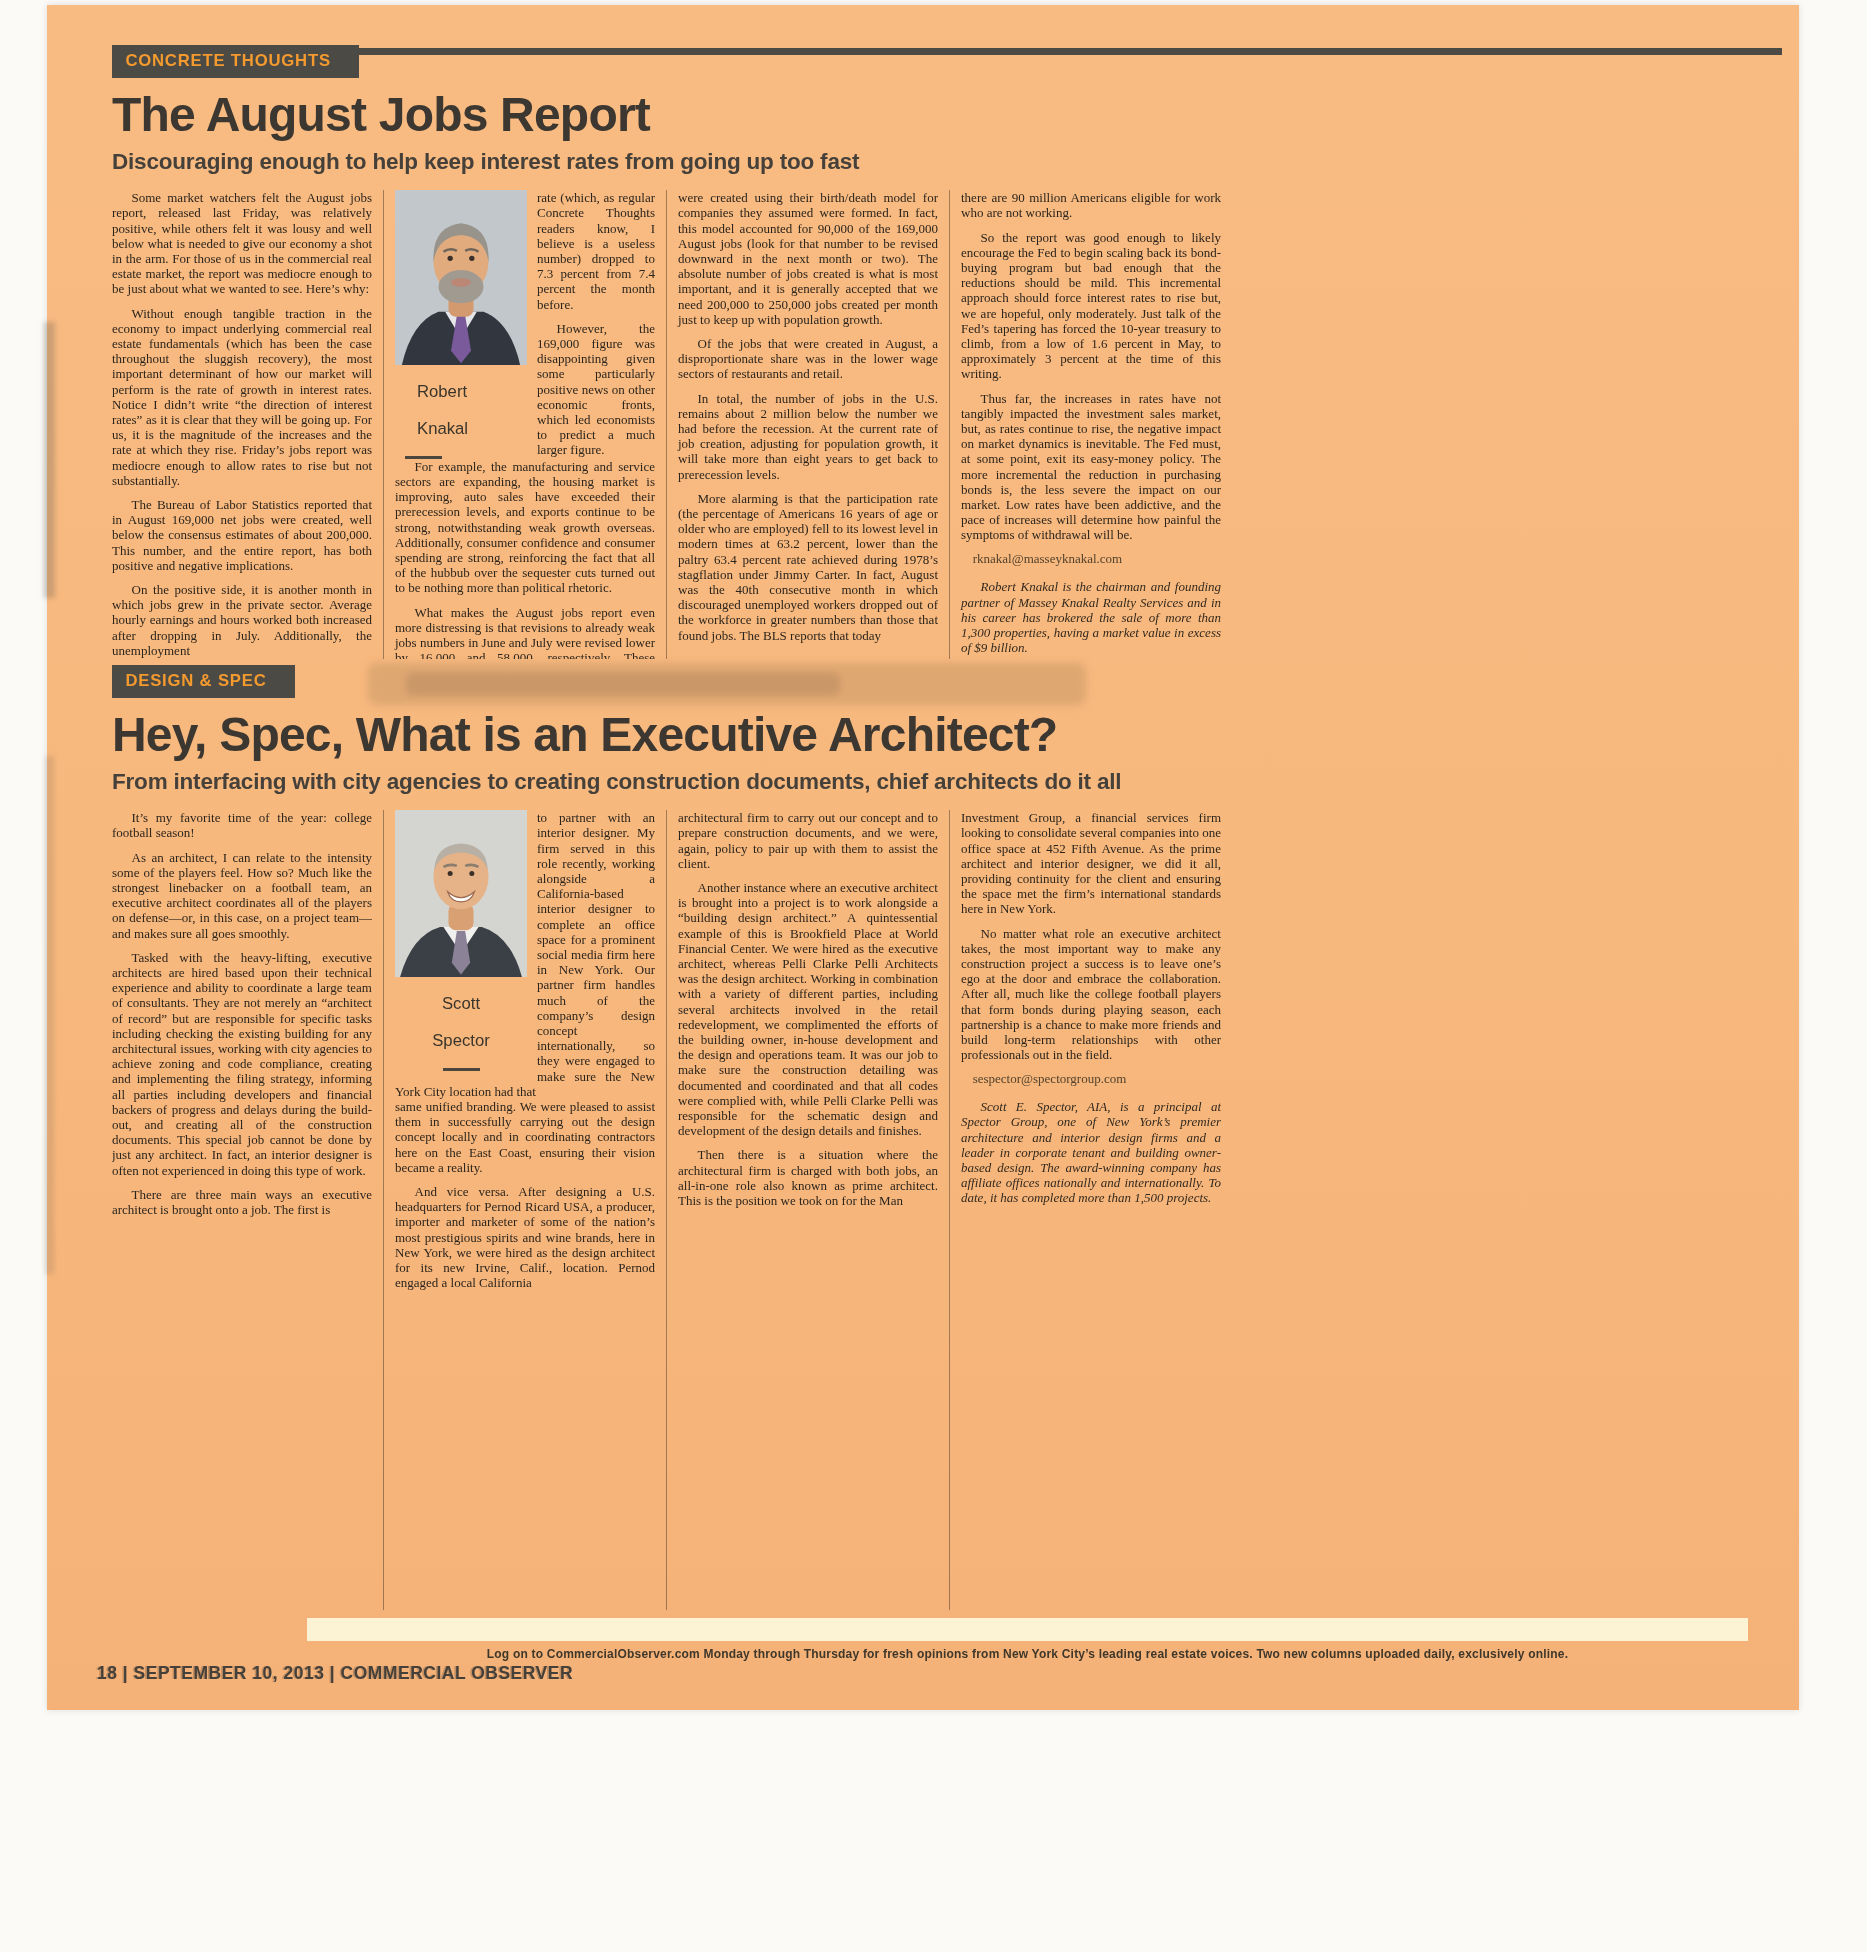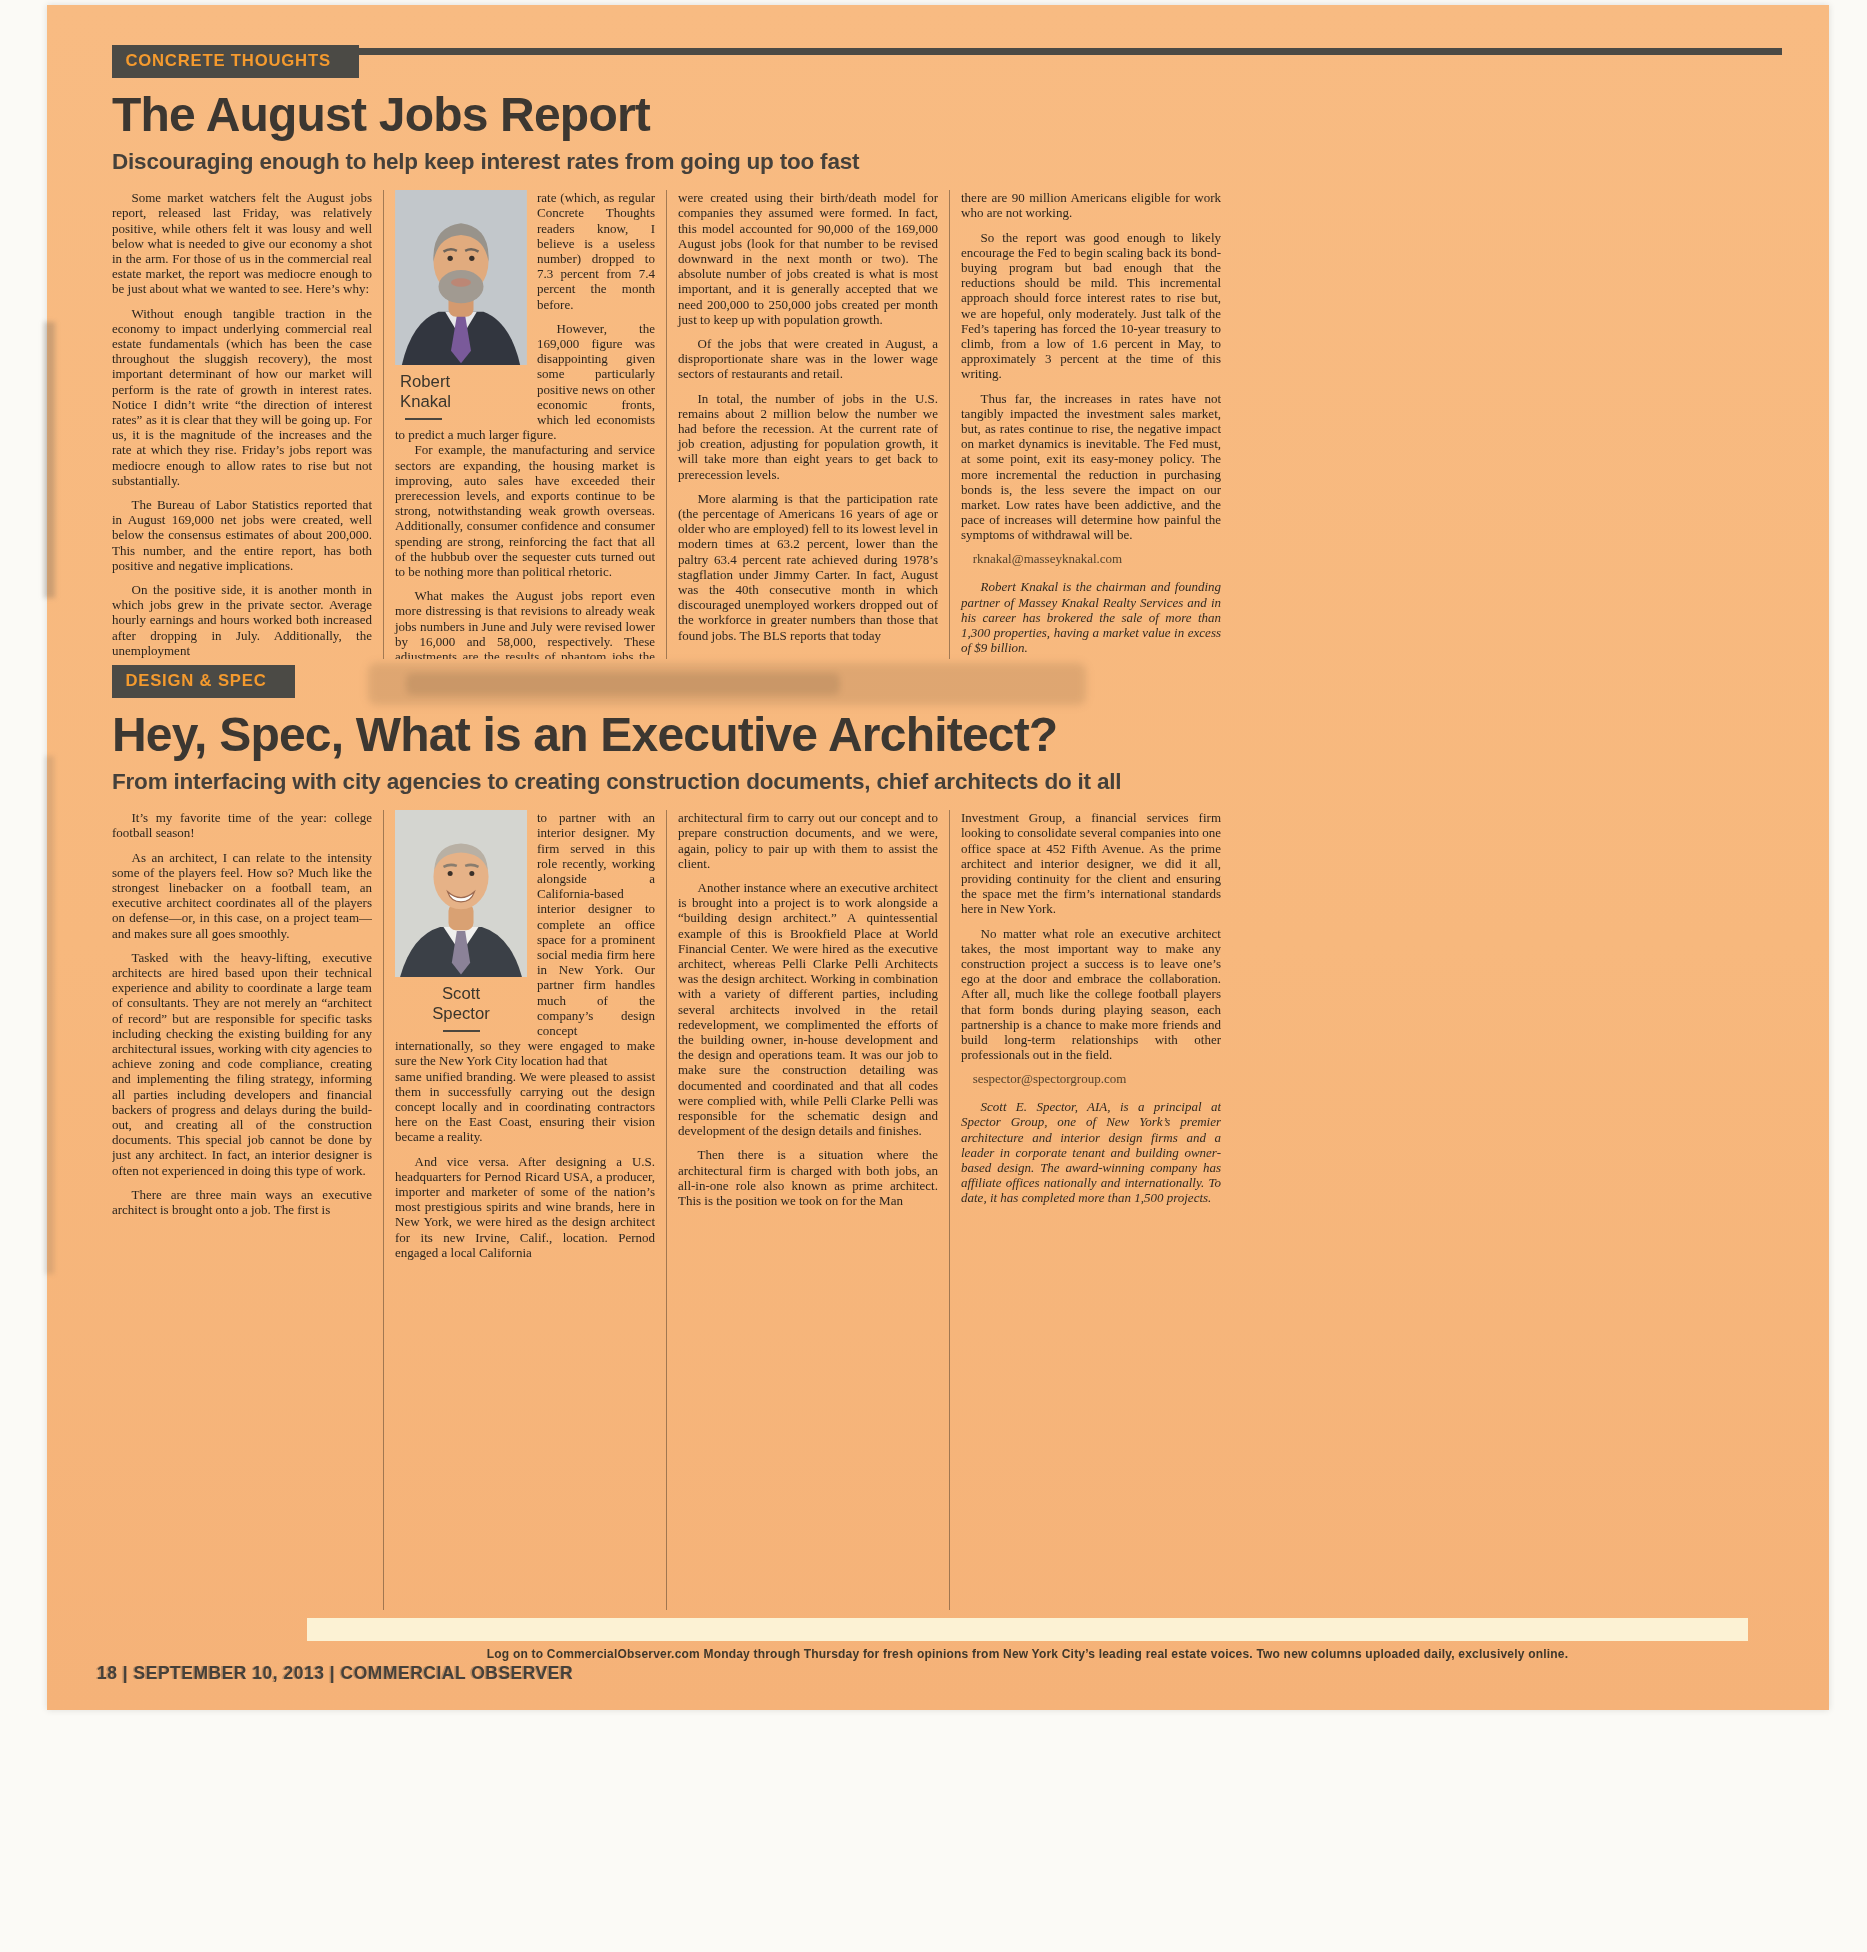--- a/index.html
+++ b/index.html
@@ -6,21 +6,20 @@
   body {
     width:1868px; height:1953px; position:relative;
     background:#fbfaf6;
     font-family:"Liberation Sans", sans-serif;
     overflow:hidden;
   }
   .page {
     position:absolute; left:47px; top:5px; width:1752px; height:1705px;
     background:linear-gradient(180deg,#f8bb82 0%, #f7b87d 55%, #f5b278 100%);
     box-shadow:0 0 6.7px rgba(0,0,0,.12);
-    padding-left:30px;
   }
 
   
   .kicker-row { display:flex; align-items:flex-start; }
   .kicker-tab {
     background:#4b4a45; color:#f49a2e;
     font-weight:bold; font-size:16.7px; letter-spacing:0.8px;
     padding:5.8px 28px 7.5px 13.4px; white-space:nowrap;
   }
   .kicker-rule { flex:1; height:7.5px; background:#4b4a45; margin-top:2.5px; }
@@ -54,21 +53,21 @@
 
   
   .photo-block { float:left; width:132px; margin:4.2px 10px 5px 0; }
   .photo-frame { display:block; }
   .caption {
     font-family:"Liberation Sans", sans-serif; color:#3a352c;
     font-size:16.7px; line-height:1.2; margin-top:6.7px;
   }
   .a1 .caption { text-align:left; padding-left:5px; }
   .a2 .caption { text-align:center; }
-  .caption .cap-lines p { margin:0; text-indent:0; font-family:"Liberation Sans", sans-serif;
+  .caption .cap-lines p { margin:17px; text-indent:0; font-family:"Liberation Sans", sans-serif;
     font-size:16.7px; line-height:1.2; color:#3a352c; text-align:inherit; }
   .caption-rule { width:37px; height:2.5px; background:#4b463e; margin-top:5.8px; }
   .a1 .caption-rule { margin-left:5px; }
   .a2 .caption-rule { margin-left:auto; margin-right:auto; }
   .below { clear:left; }
 
   .email {
     text-align:left; margin-top:8.3px; padding-left:11.7px;
     color:#53422d;
   }

